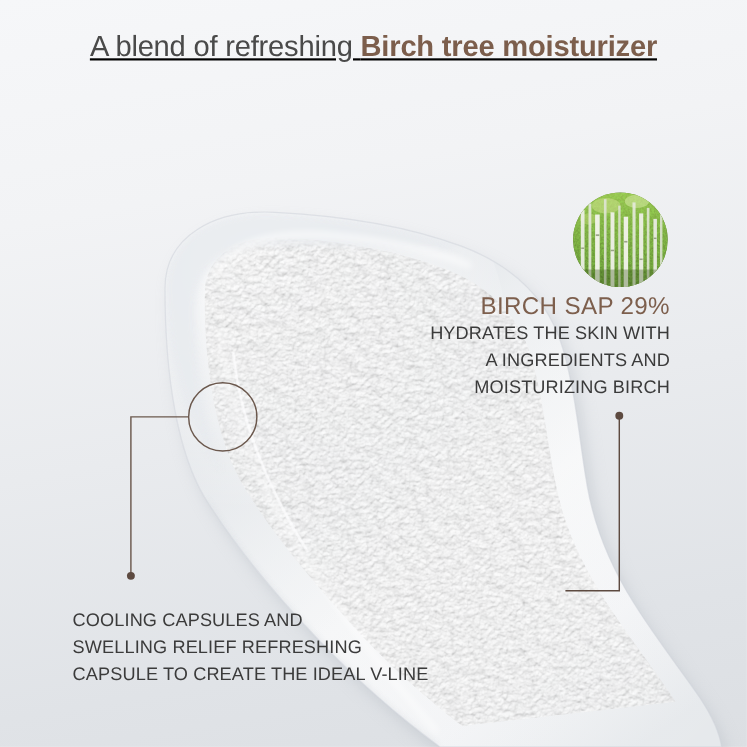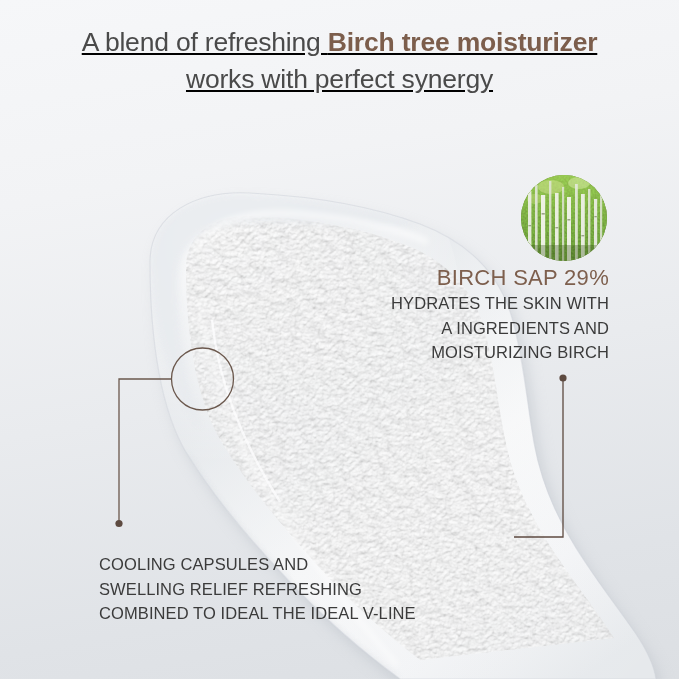--- a/index.html
+++ b/index.html
@@ -102,21 +102,20 @@
     line-height: 29px;
     white-space: nowrap;
   }
   #ice-callout .co-body {
     display: block;
     font-size: 16.5px;
     color: #3b3b3b;
     line-height: 24.5px;
     letter-spacing: 0.1px;
     white-space: nowrap;
-    margin-left: 33px;
   }
 
   
   #leaders {
     position: absolute;
     left: 0;
     top: 0;
     width: 679px;
     height: 679px;
   }
@@ -241,21 +240,20 @@
         <path d="M 200 300 C 206 366, 230 430, 268 492 C 306 554, 352 614, 398 666" stroke="#ffffff" stroke-width="4" fill="none" filter="url(#softBlur)" opacity="0.8"></path>
         <path d="M 212 320 C 218 380, 242 442, 280 502" stroke="#fdfdfe" stroke-width="2.4" fill="none" opacity="0.9"></path>
       </g>
 
       <use href="#blobPath" fill="none" stroke="#cfd4da" stroke-width="1.1" opacity="0.55"></use>
     </svg>
   </div>
 
   <div id="headline">
     <span class="hl-line"><span>A blend of refreshing </span><span class="hl-strong">Birch tree moisturizer</span></span>
-    <span class="hl-line">works with perfect synergy</span>
   </div>
 
   <div id="birch-circle">
     <svg width="86" height="86" viewBox="0 0 86 86" xmlns="http://www.w3.org/2000/svg" aria-hidden="true">
       <defs>
         <linearGradient id="canopy" x1="0" y1="0" x2="0" y2="1">
           <stop offset="0%" stop-color="#8fb04a"></stop>
           <stop offset="35%" stop-color="#6f9338"></stop>
           <stop offset="70%" stop-color="#587d2c"></stop>
           <stop offset="100%" stop-color="#4a6b26"></stop>
@@ -324,16 +322,16 @@
   <div id="birch-callout">
     <span class="co-title">BIRCH SAP 29%</span>
     <span class="co-body">HYDRATES THE SKIN WITH</span>
     <span class="co-body">A INGREDIENTS AND</span>
     <span class="co-body">MOISTURIZING BIRCH</span>
   </div>
 
   <div id="ice-callout">
     <span class="co-body">COOLING CAPSULES AND</span>
     <span class="co-body">SWELLING RELIEF REFRESHING</span>
-    <span class="co-body">COMBINED TO IDEAL THE IDEAL V-LINE</span>
+    <span class="co-body">CAPSULE TO CREATE THE IDEAL V-LINE</span>
   </div>
 
 </div>
 
 </body></html>

